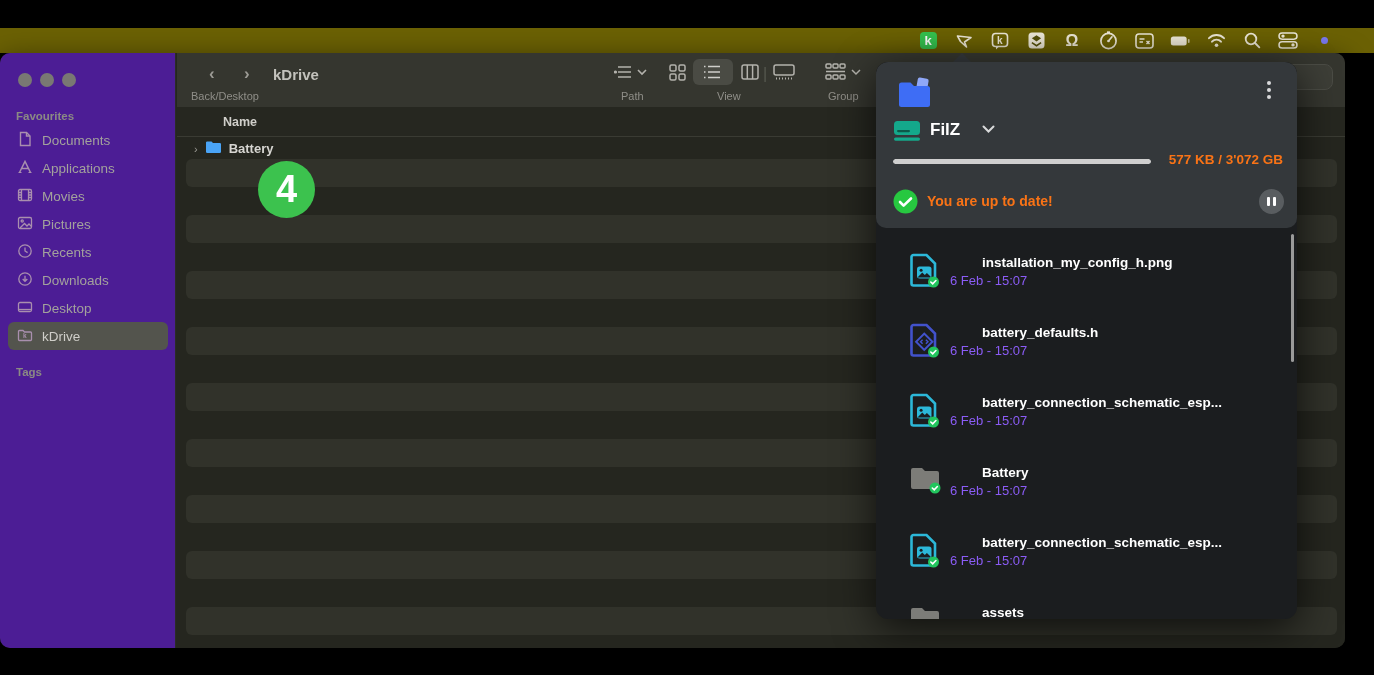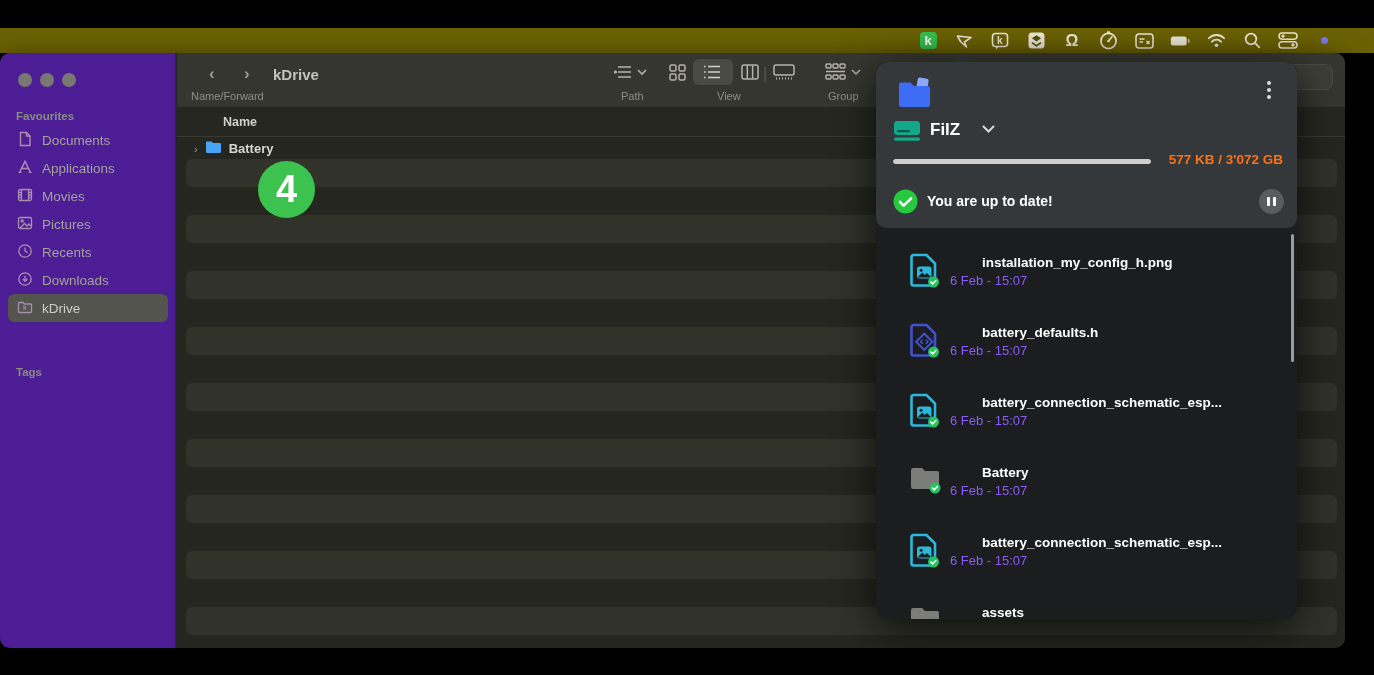--- a/index.html
+++ b/index.html
@@ -52,21 +52,21 @@
   .caret { position:absolute; left:952px; top:53px; width:0; height:0; border-left:10px solid transparent; border-right:10px solid transparent; border-bottom:10px solid #34383b; }
   .pheader { position:absolute; left:0; top:0; width:100%; height:166px; background:#34383b; border-radius:12px 12px 10px 10px; }
   .kebab { position:absolute; right:16px; top:16px; width:24px; height:24px; display:flex; flex-direction:column; align-items:center; justify-content:center; gap:3px; }
   .kebab span { width:4px; height:4px; border-radius:50%; background:#d9dadb; display:block; }
   .drive-name { position:absolute; left:54px; top:58px; font-size:17px; font-weight:bold; color:#fff; }
   .drive-chev { position:absolute; left:106px; top:60px; color:#d9dadb; font-size:13px; }
   .pbar { position:absolute; left:17px; top:97px; width:258px; height:5px; border-radius:3px; background:#4a4e52; overflow:hidden; }
   .pbar .fill { height:100%; background:#cfcfcf; border-radius:3px; }
   .usage { position:absolute; right:14px; top:90px; font-size:13.5px; font-weight:bold; color:#f97316; }
   .status-check { position:absolute; left:17px; top:127px; }
-  .status-text { position:absolute; left:51px; top:131px; font-size:14px; font-weight:bold; color:#ffffff; }
+  .status-text { position:absolute; left:51px; top:131px; font-size:14px; font-weight:bold; color:#f97316; }
   .pause-btn { position:absolute; right:13px; top:127px; width:25px; height:25px; border-radius:50%; background:#595d60; display:flex; align-items:center; justify-content:center; gap:3px; }
   .pause-btn i { width:3px; height:9px; background:#fff; border-radius:1px; display:block; }
   .plist { position:absolute; left:0; top:166px; width:100%; bottom:0; }
   .pitem { position:absolute; left:0; width:100%; height:60px; }
   .pitem .icon { position:absolute; left:33px; top:0; }
   .pitem .fname { position:absolute; left:74px; top:2px; font-size:13.5px; font-weight:bold; color:#fff; max-width:300px; white-space:nowrap; overflow:hidden;padding-left:32px; }
   .pitem .fdate { position:absolute; left:74px; top:20px; font-size:13px; color:#8b5cf6; }
   .pscroll { position:absolute; right:3px; top:172px; width:3px; height:128px; border-radius:2px; background:#9a9a9a; }
 </style>
 </head>
@@ -198,36 +198,43 @@
               </svg></span>
             <span>Recents</span>
           </div>
           <div class="side-item">
             <span><svg width="16" height="16" viewBox="0 0 16 16" fill="none" stroke="#a98fae" stroke-width="1.3">
                 <circle cx="8" cy="8" r="6.2"></circle>
                 <path d="M8 4.8 v5.4 M5.7 8 L8 10.3 10.3 8"></path>
               </svg></span>
             <span>Downloads</span>
           </div>
+          <div class="side-item">
+            <span><svg width="16" height="16" viewBox="0 0 16 16" fill="none" stroke="#a98fae" stroke-width="1.3">
+                <rect x="1.5" y="3.5" width="13" height="9" rx="1.5"></rect>
+                <path d="M1.5 10.5 h13"></path>
+              </svg></span>
+            <span>Desktop</span>
+          </div>
           <div class="side-item selected">
             <span><svg width="16" height="16" viewBox="0 0 16 16" fill="none" stroke="#a98fae" stroke-width="1.3">
                 <path d="M1.5 4.5 a1 1 0 0 1 1-1 h3.5 l1.5 1.5 h6 a1 1 0 0 1 1 1 v6.5 a1 1 0 0 1 -1 1 h-11 a1 1 0 0 1 -1-1 z"></path>
                 <text x="6" y="11.2" font-size="6.5" font-weight="bold" fill="#a98fae" stroke="none">k</text>
               </svg></span>
             <span>kDrive</span>
           </div>
         </div>
       <div class="side-header" style="top:313px">Tags</div>
     </div>
 
     <div class="content">
       <div class="toolbar">
         <div class="navchev" style="left:32px">‹</div>
         <div class="navchev" style="left:67px">›</div>
-        <div class="tb-caption" style="left:14px; top:37px">Name/Forward</div>
+        <div class="tb-caption" style="left:14px; top:37px">Back/Desktop</div>
         <div class="win-title">kDrive</div>
 
         <div class="tb-ico" style="left:437px">
           <svg width="34" height="18" viewBox="0 0 34 18">
             <g stroke="#b3b2ac" stroke-width="1.6" fill="none">
               <path d="M4 4 h13 M4 9 h13 M4 14 h13"></path>
                 <circle cx="1.5" cy="9" r="0.8" fill="#b3b2ac"></circle>
               <path d="M24 7 l4 4 4-4"></path>
             </g>
           </svg>

